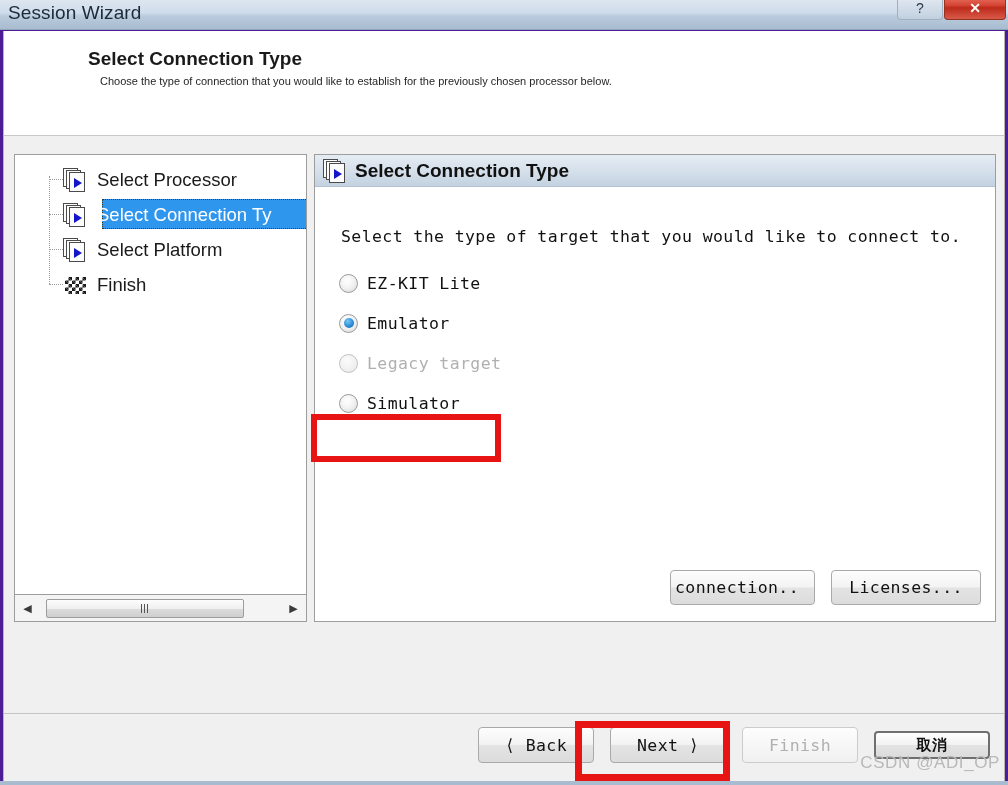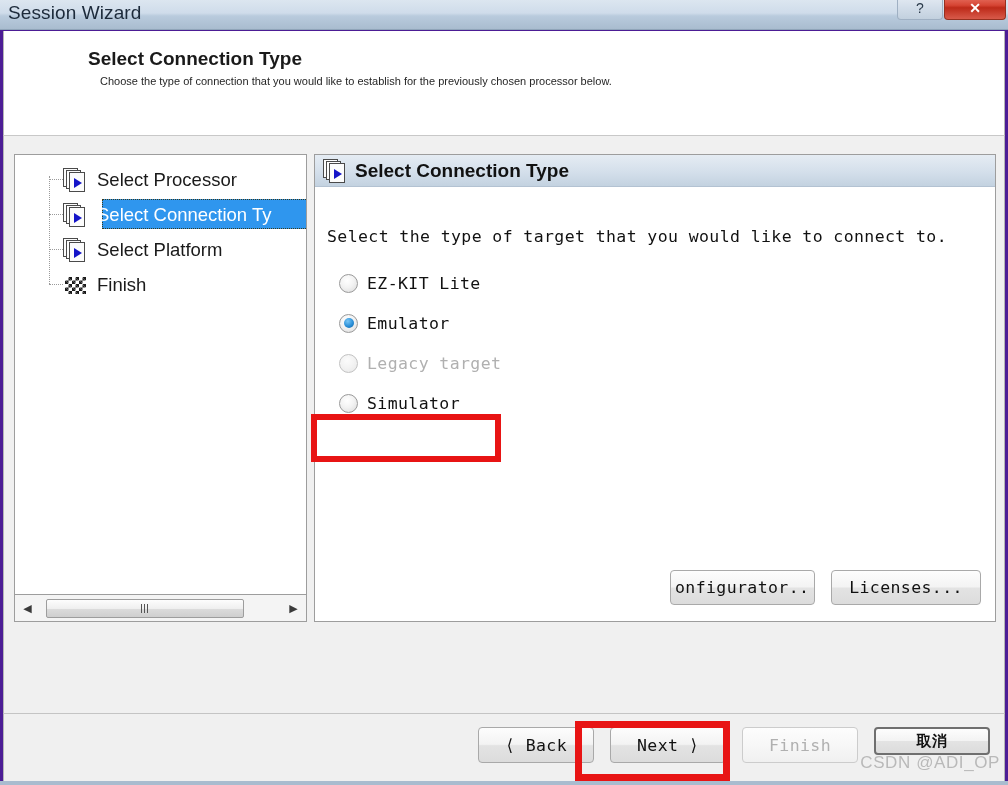--- a/index.html
+++ b/index.html
@@ -304,21 +304,21 @@
     font-weight: bold;
     color: #111111;
     white-space: nowrap;
   }
 
   .mono {
     font-family: "DejaVu Sans Mono", "Liberation Mono", monospace;
   }
   .content-intro {
     position: absolute;
-    left: 12px; top: 72px;
+    left: 26px; top: 72px;
     font-size: 16.5px;
     color: #111111;
     letter-spacing: 0.4px;
     white-space: nowrap;
   }
 
   .radio-group {
     position: absolute;
     left: 24px; top: 108px;
     width: 420px;
@@ -425,20 +425,21 @@
     position: absolute;
     left: 0; top: 0;
     width: 100%;
     height: 100%;
   }
   .footer-buttons {
     position: absolute;
     right: 14px;
     top: 13px;
     display: flex;
+    align-items: center;
     gap: 16px;
   }
   .btn-nav { width: 116px; height: 36px; }
   .btn-cancel {
     width: 116px;
     height: 28px;
     border-color: #6f6f6f;
     border-width: 2px;
     font-family: "Liberation Sans", sans-serif;
     font-size: 15px;
@@ -590,21 +591,21 @@
           <span class="radio-dot"></span>
           <span class="radio-label mono">Legacy target</span>
         </div>
         <div class="radio-row">
           <span class="radio-dot"></span>
           <span class="radio-label mono">Simulator</span>
         </div>
       </div>
 
       <div class="panel-buttons">
-        <div class="btn btn-configurator">onfigurator..</div>
+        <div class="btn btn-configurator">connection..</div>
         <div class="btn btn-licenses">Licenses...</div>
       </div>
     </div>
 
     <div class="hl-emulator"></div>
   </div>
 
   <div class="blank-panel">
     <div class="footer-bar">
       <div class="footer-buttons">

